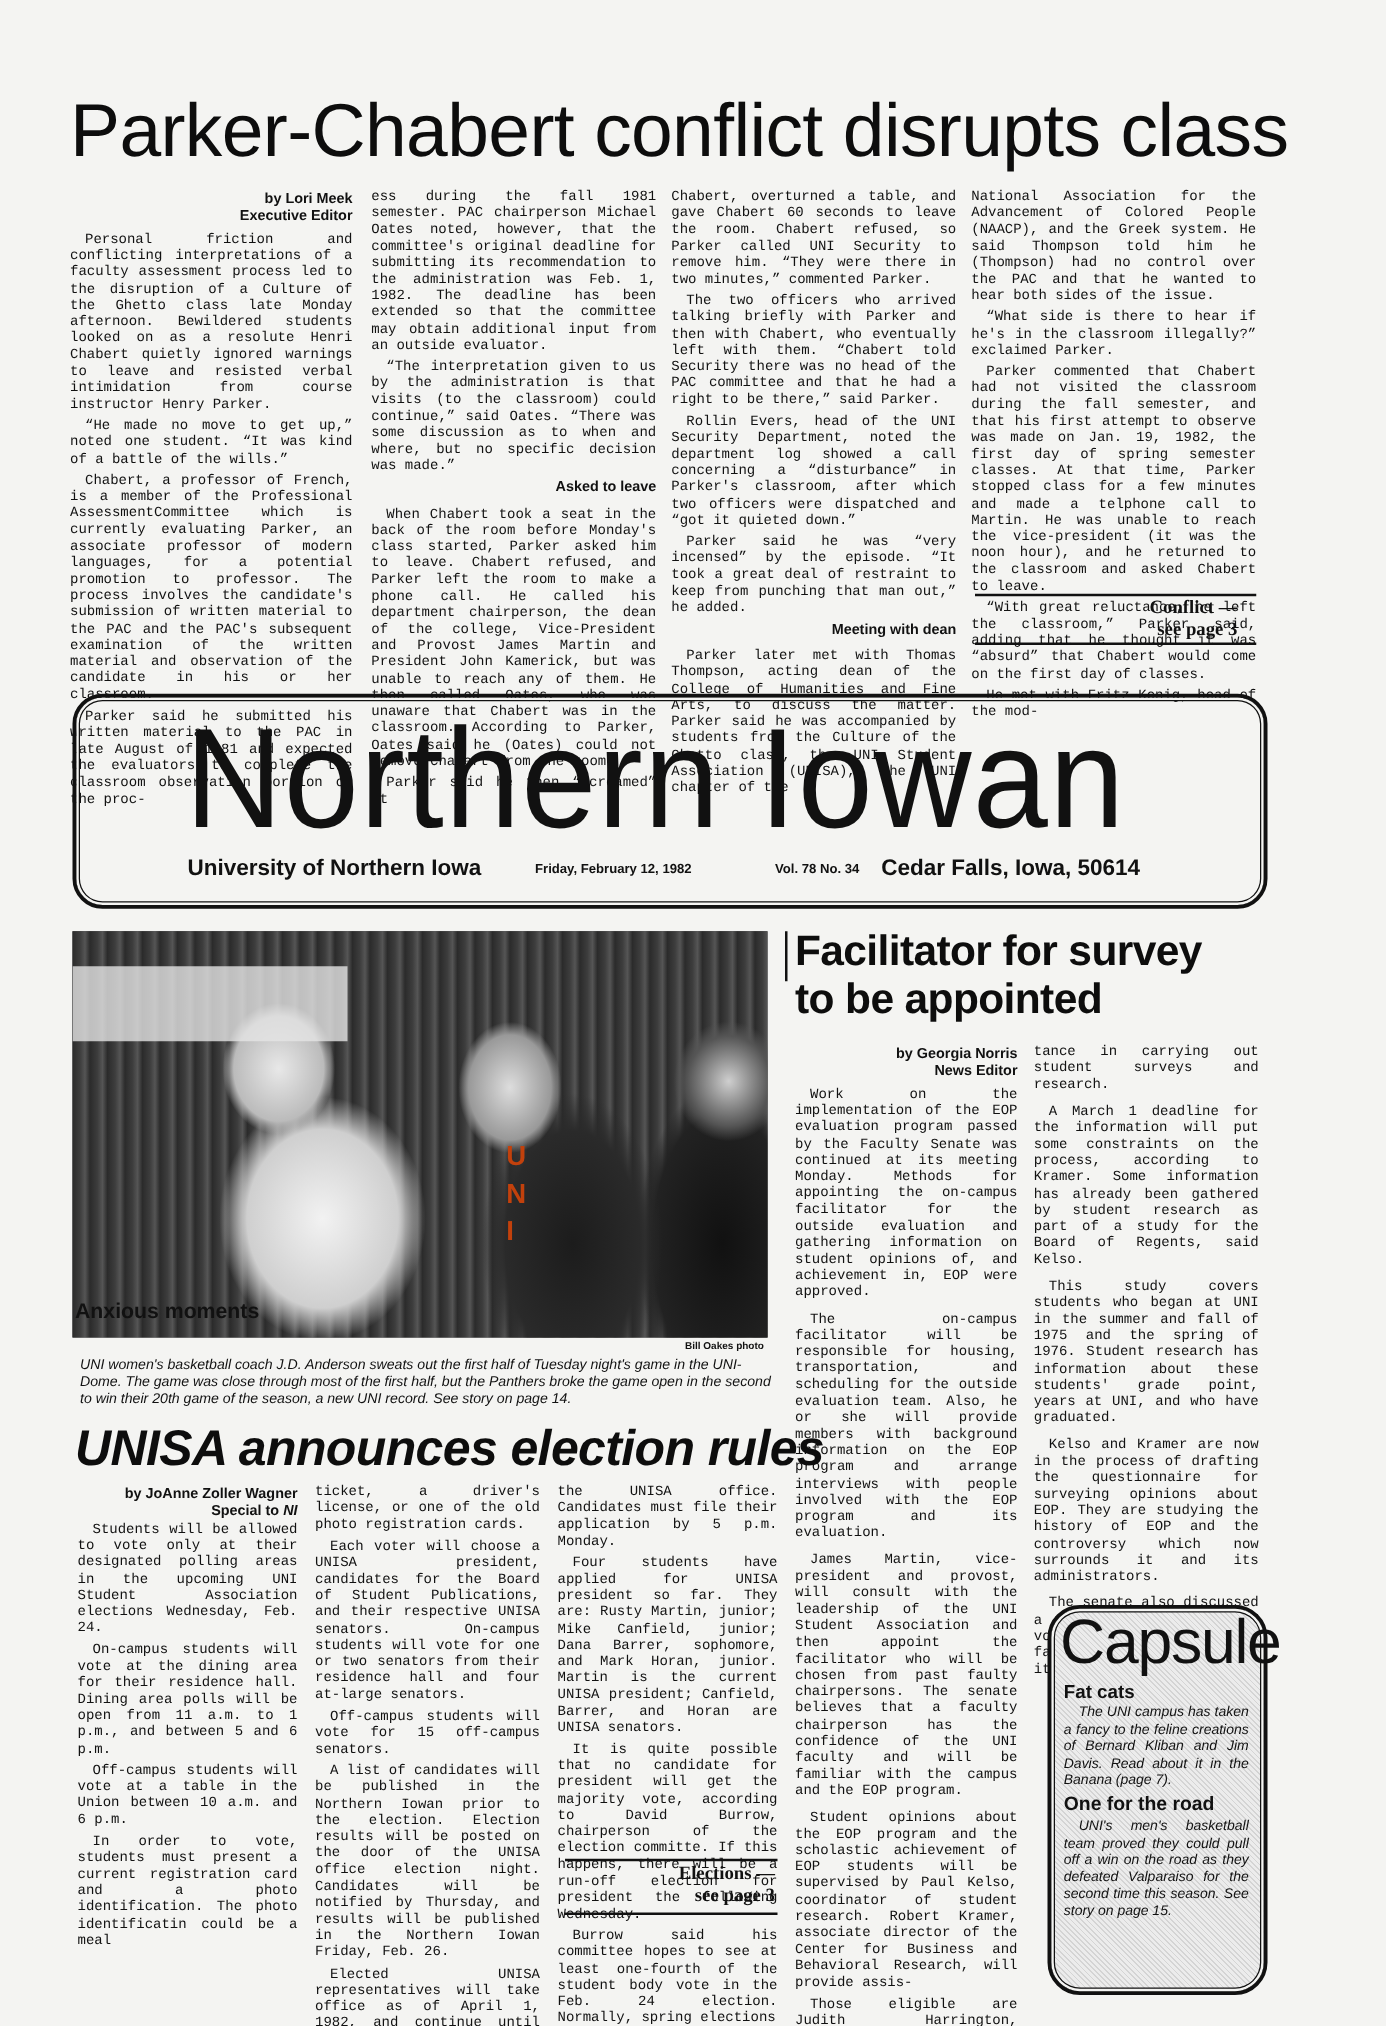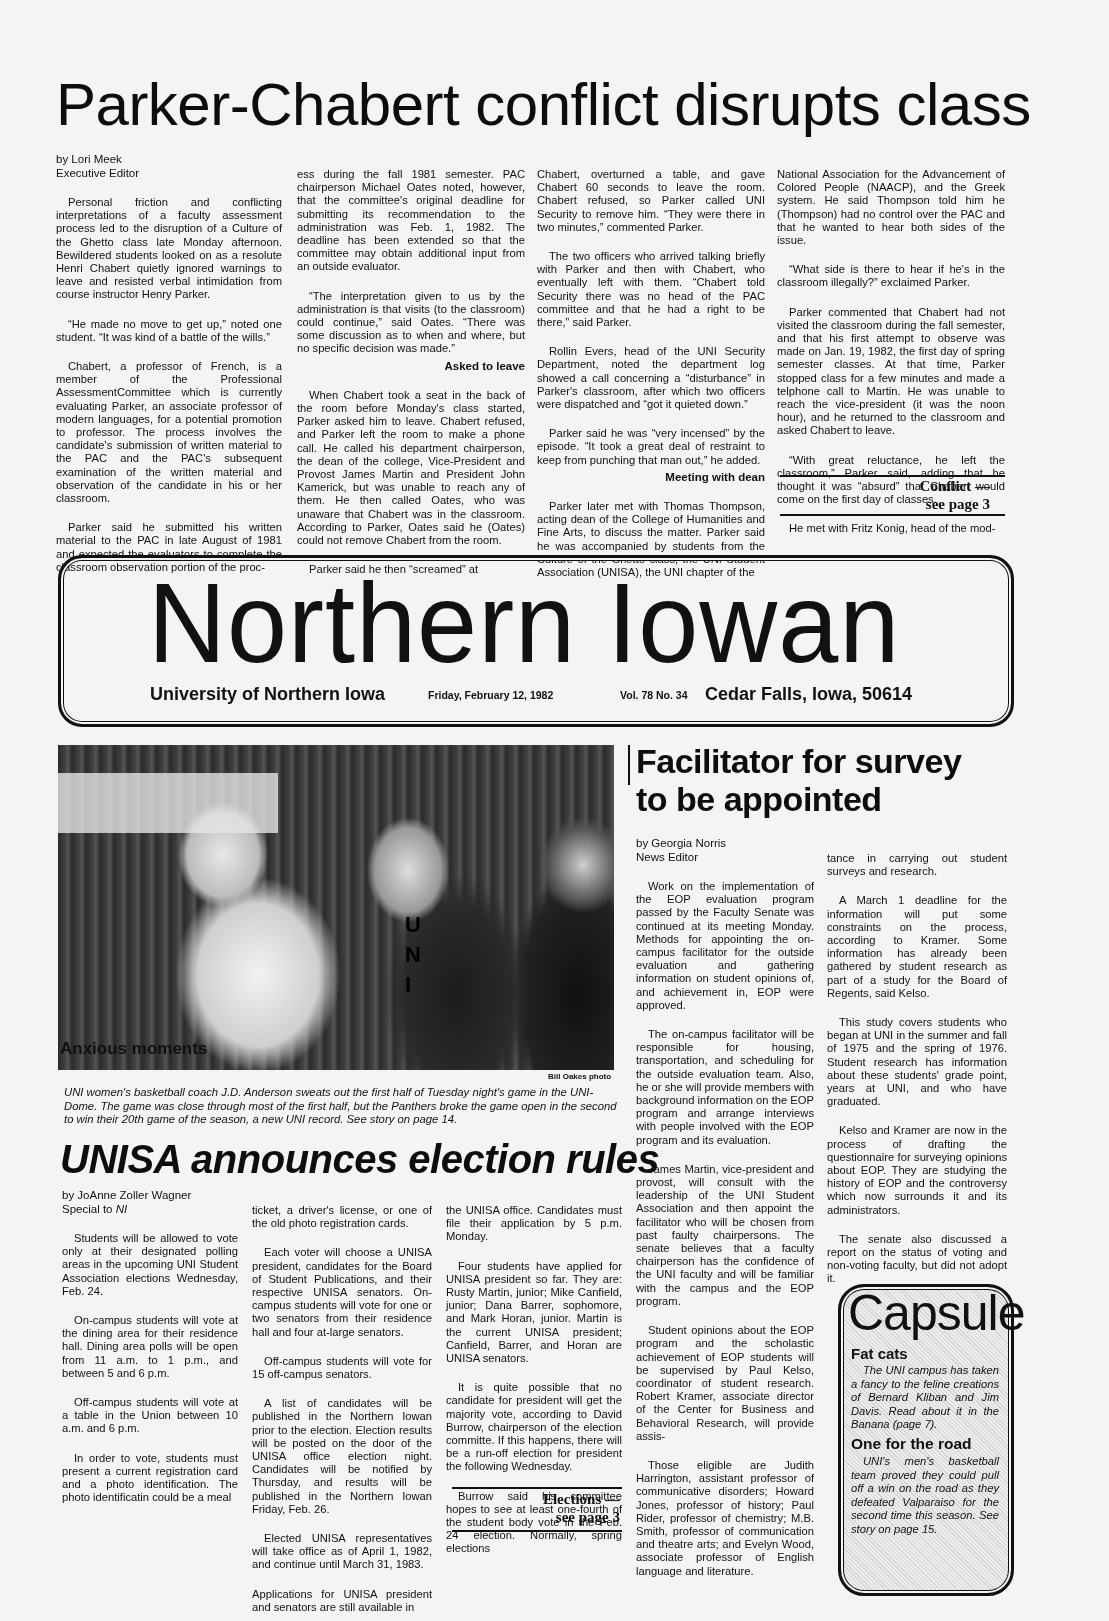--- a/index.html
+++ b/index.html
@@ -6,22 +6,22 @@
   body {
     width: 1109px; height: 1621px; background: #f4f4f2; position: relative; overflow: hidden;
     font-family: "Liberation Sans", sans-serif; color: #111;
   }
   .abs { position: absolute; }
   .headline {
     font-family: "Liberation Sans", sans-serif; font-weight: normal; color: #0d0d0d;
     white-space: nowrap; letter-spacing: -0.5px;
   }
   .col { position: absolute; font-size: 11.2px; line-height: 13.2px; text-align: justify; }
-  .col p { margin: 16px 0 4px 0; text-indent: 12px; }
-  .byline { text-align: left; font-weight: normal; font-size: 11.5px; line-height: 14px; margin-bottom: 6px; }
+  .col p { margin: 0 0 4px 0; text-indent: 12px; font-family: Liberation Mono, monospace; }
+  .byline { text-align: right; font-weight: bold; font-size: 11.5px; line-height: 14px; margin-bottom: 6px; }
   .subhead { text-align: right; font-weight: bold; font-size: 11.5px; margin: 4px 0 8px 0; }
   .jump { font-weight: bold; font-size: 15px; line-height: 18px; text-align: right; font-family: Liberation Serif, serif; }
   .rule { position: absolute; height: 2px; background: #111; }
   .it { font-style: italic; }
 
   
   .mast-frame {
     position: absolute; left: 58px; top: 555px; width: 950px; height: 166px;
     border: 3px solid #111; border-radius: 24px; box-shadow: inset 0 0 0 2px #f4f4f2, inset 0 0 0 3px #111;
   }
@@ -109,21 +109,21 @@
 <div class="mast-frame"></div>
 <div class="mast-title">Northern Iowan</div>
 <div class="mast-line" style="left:150px; font-size:18px;">University of Northern Iowa</div>
 <div class="mast-line" style="left:428px; top:689px; font-size:10.5px;">Friday, February 12, 1982</div>
 <div class="mast-line" style="left:620px; top:689px; font-size:10.5px;">Vol. 78 No. 34</div>
 <div class="mast-line" style="left:705px; font-size:18px;">Cedar Falls, Iowa, 50614</div>
 
 <div class="photo"></div>
 <div class="photo-sign">
   <div class="band"></div>
-  <div class="abs" style="left:347px; top:165px; color:#000000; font-weight:bold; font-size:22px; width:20px; line-height:30px; word-break:break-all;">UNI</div>
+  <div class="abs" style="left:347px; top:165px; color:#c2410c; font-weight:bold; font-size:22px; width:20px; line-height:30px; word-break:break-all;">UNI</div>
 </div>
 <div class="abs" style="left:60px; top:1039px; font-weight:bold; font-size:17px;">Anxious moments</div>
 <div class="abs" style="left:548px; top:1072px; font-weight:bold; font-size:8px;">Bill Oakes photo</div>
 <div class="abs it" style="left:64px; top:1086px; width:556px; font-size:11.3px; line-height:13.5px;">UNI women's basketball coach J.D. Anderson sweats out the first half of Tuesday night's game in the UNI-Dome. The game was close through most of the first half, but the Panthers broke the game open in the second to win their 20th game of the season, a new UNI record. See story on page 14.</div>
 
 <div class="abs" style="left:628px; top:745px; width:2px; height:40px; background:#111;"></div>
 <div class="abs headline" style="left:636px; top:742px; font-size:34px; line-height:38px; font-weight:bold;">
   <div>Facilitator for survey</div>
   <div>to be appointed</div>
 </div>

